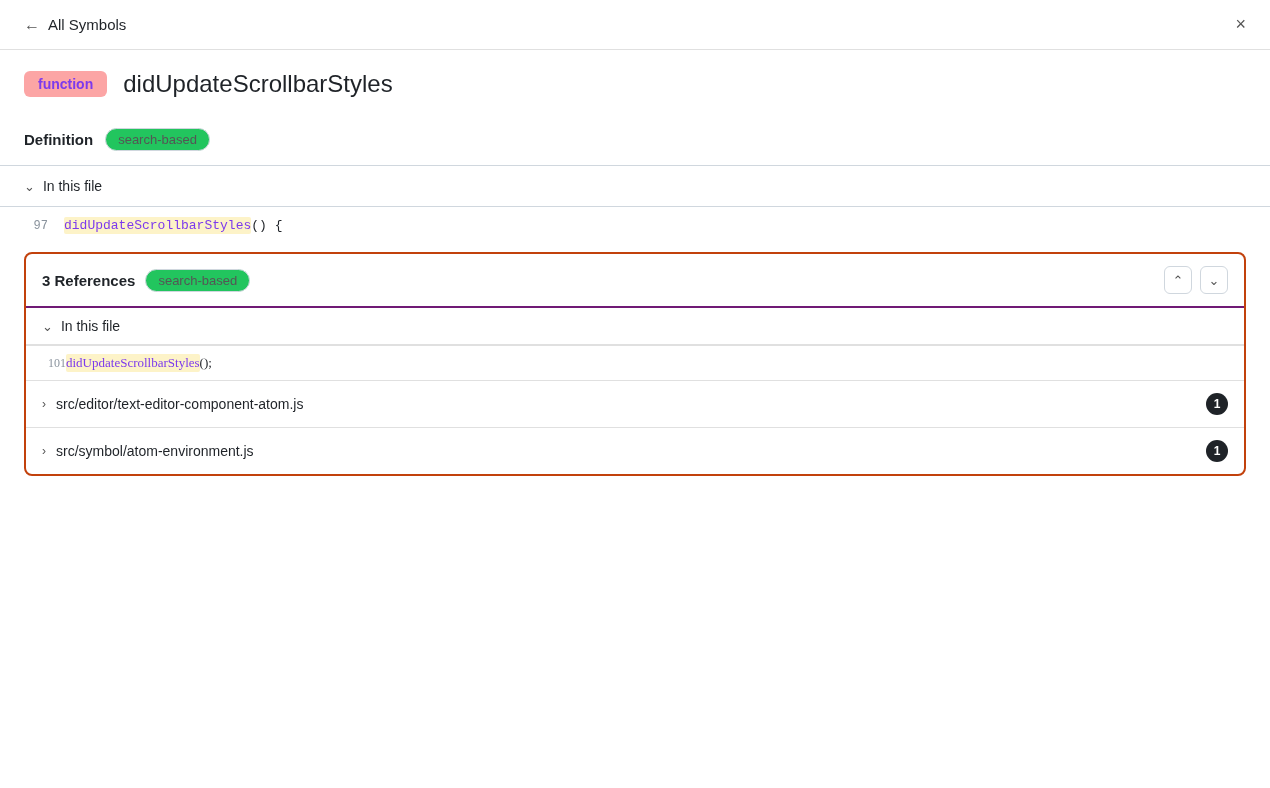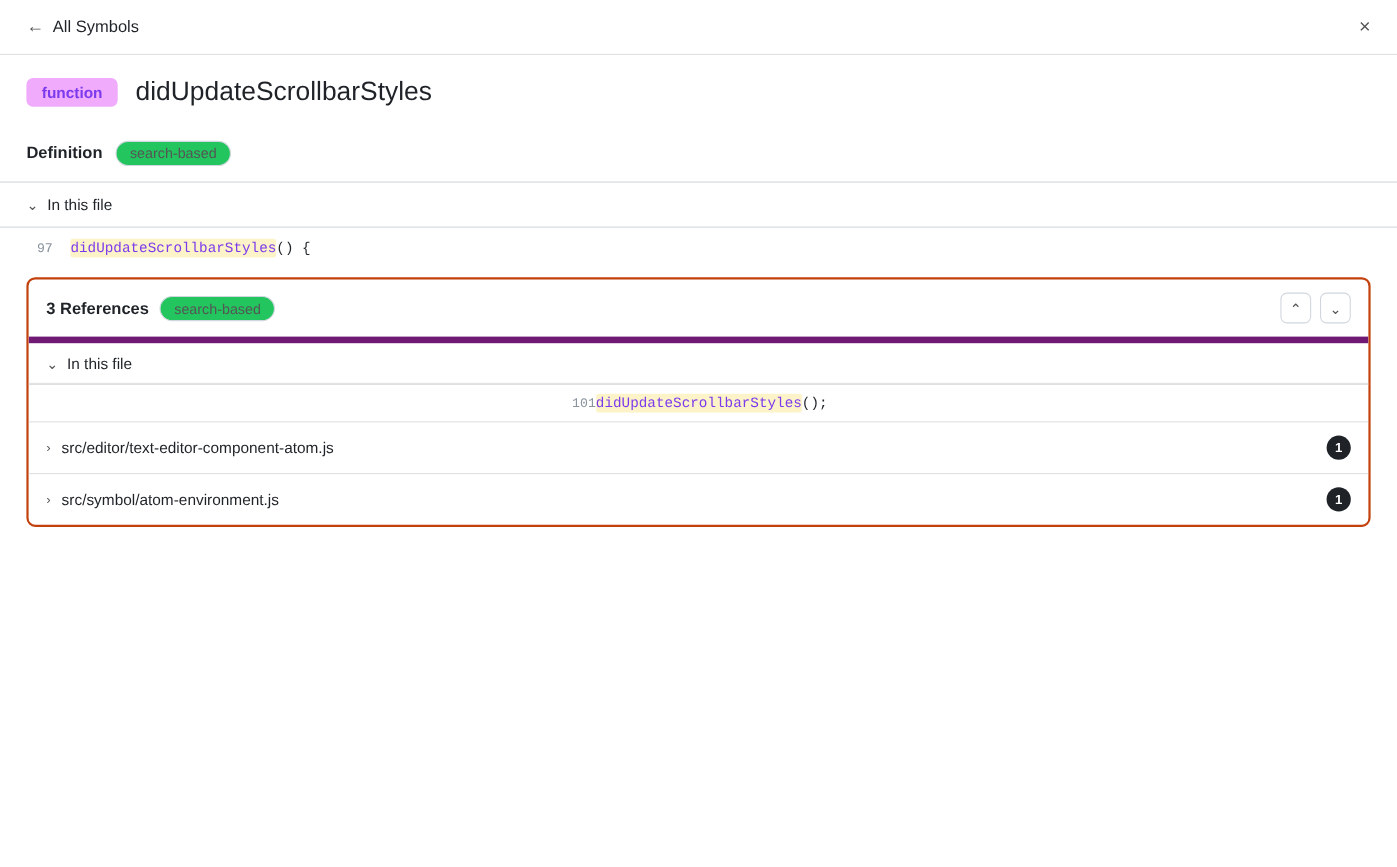--- a/index.html
+++ b/index.html
@@ -46,21 +46,21 @@
     }
 
     
     .symbol-title-area {
       padding: 20px 24px 16px 24px;
       display: flex;
       align-items: center;
       gap: 16px;
     }
     .function-badge {
-      background: #f0abfc;
+      background: #fca5a5;
       color: #7c3aed;
       font-size: 14px;
       font-weight: 600;
       padding: 5px 14px;
       border-radius: 6px;
       font-family: -apple-system, BlinkMacSystemFont, 'Segoe UI', sans-serif;
     }
     .symbol-name {
       font-size: 24px;
       font-weight: 500;
@@ -155,21 +155,21 @@
       border: 2px solid #c2410c;
       border-radius: 8px;
       overflow: hidden;
     }
 
     .references-header {
       display: flex;
       align-items: center;
       justify-content: space-between;
       padding: 12px 16px;
-      border-bottom: 6px solid #701a75;
+      border-bottom: 2px solid #701a75;
     }
     .references-header-left {
       display: flex;
       align-items: center;
       gap: 10px;
     }
     .references-label {
       font-size: 15px;
       font-weight: 700;
       color: #1f2328;
@@ -205,24 +205,23 @@
       font-size: 14px;
       color: #1f2328;
       cursor: pointer;
       border-bottom: 1px solid #e0e0e0;
     }
 
     .ref-code-line {
       padding: 8px 16px;
       display: flex;
       align-items: center;
-      font-family: Liberation Mono, monospace;
-      font-size: 13px;
-      border-bottom: 1px solid #e0e0e0;
-      justify-content: center;
+      font-family: Liberation Serif, serif;
+      font-size: 13px;
+      border-bottom: 1px solid #e0e0e0;
     }
 
     
     .file-row {
       display: flex;
       align-items: center;
       justify-content: space-between;
       padding: 12px 16px;
       border-bottom: 1px solid #e0e0e0;
       cursor: pointer;

